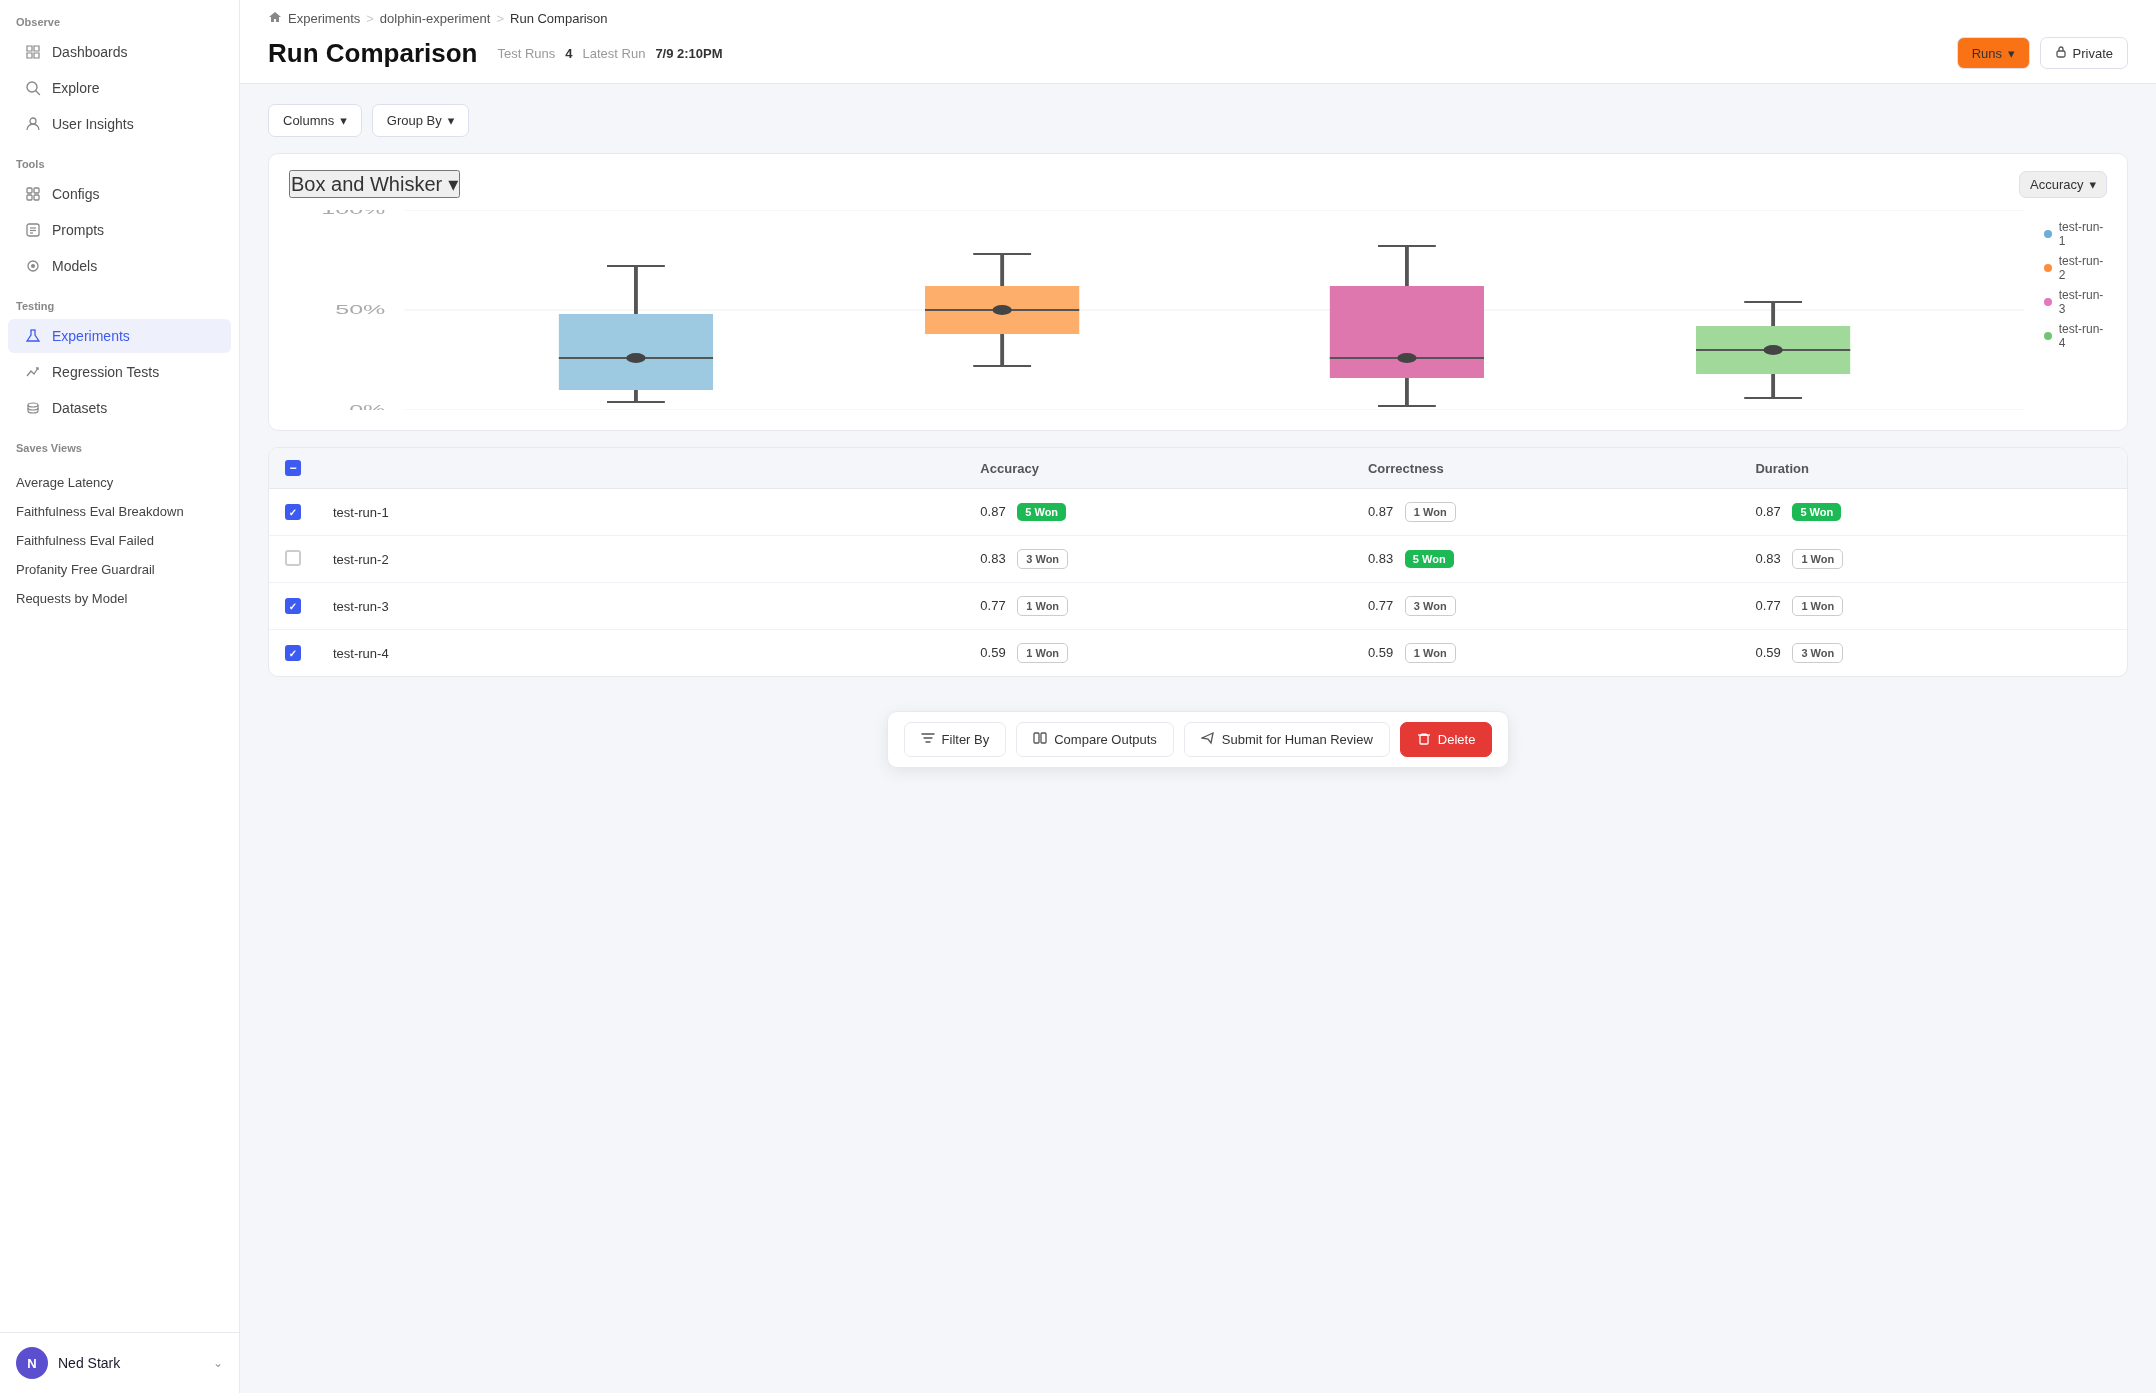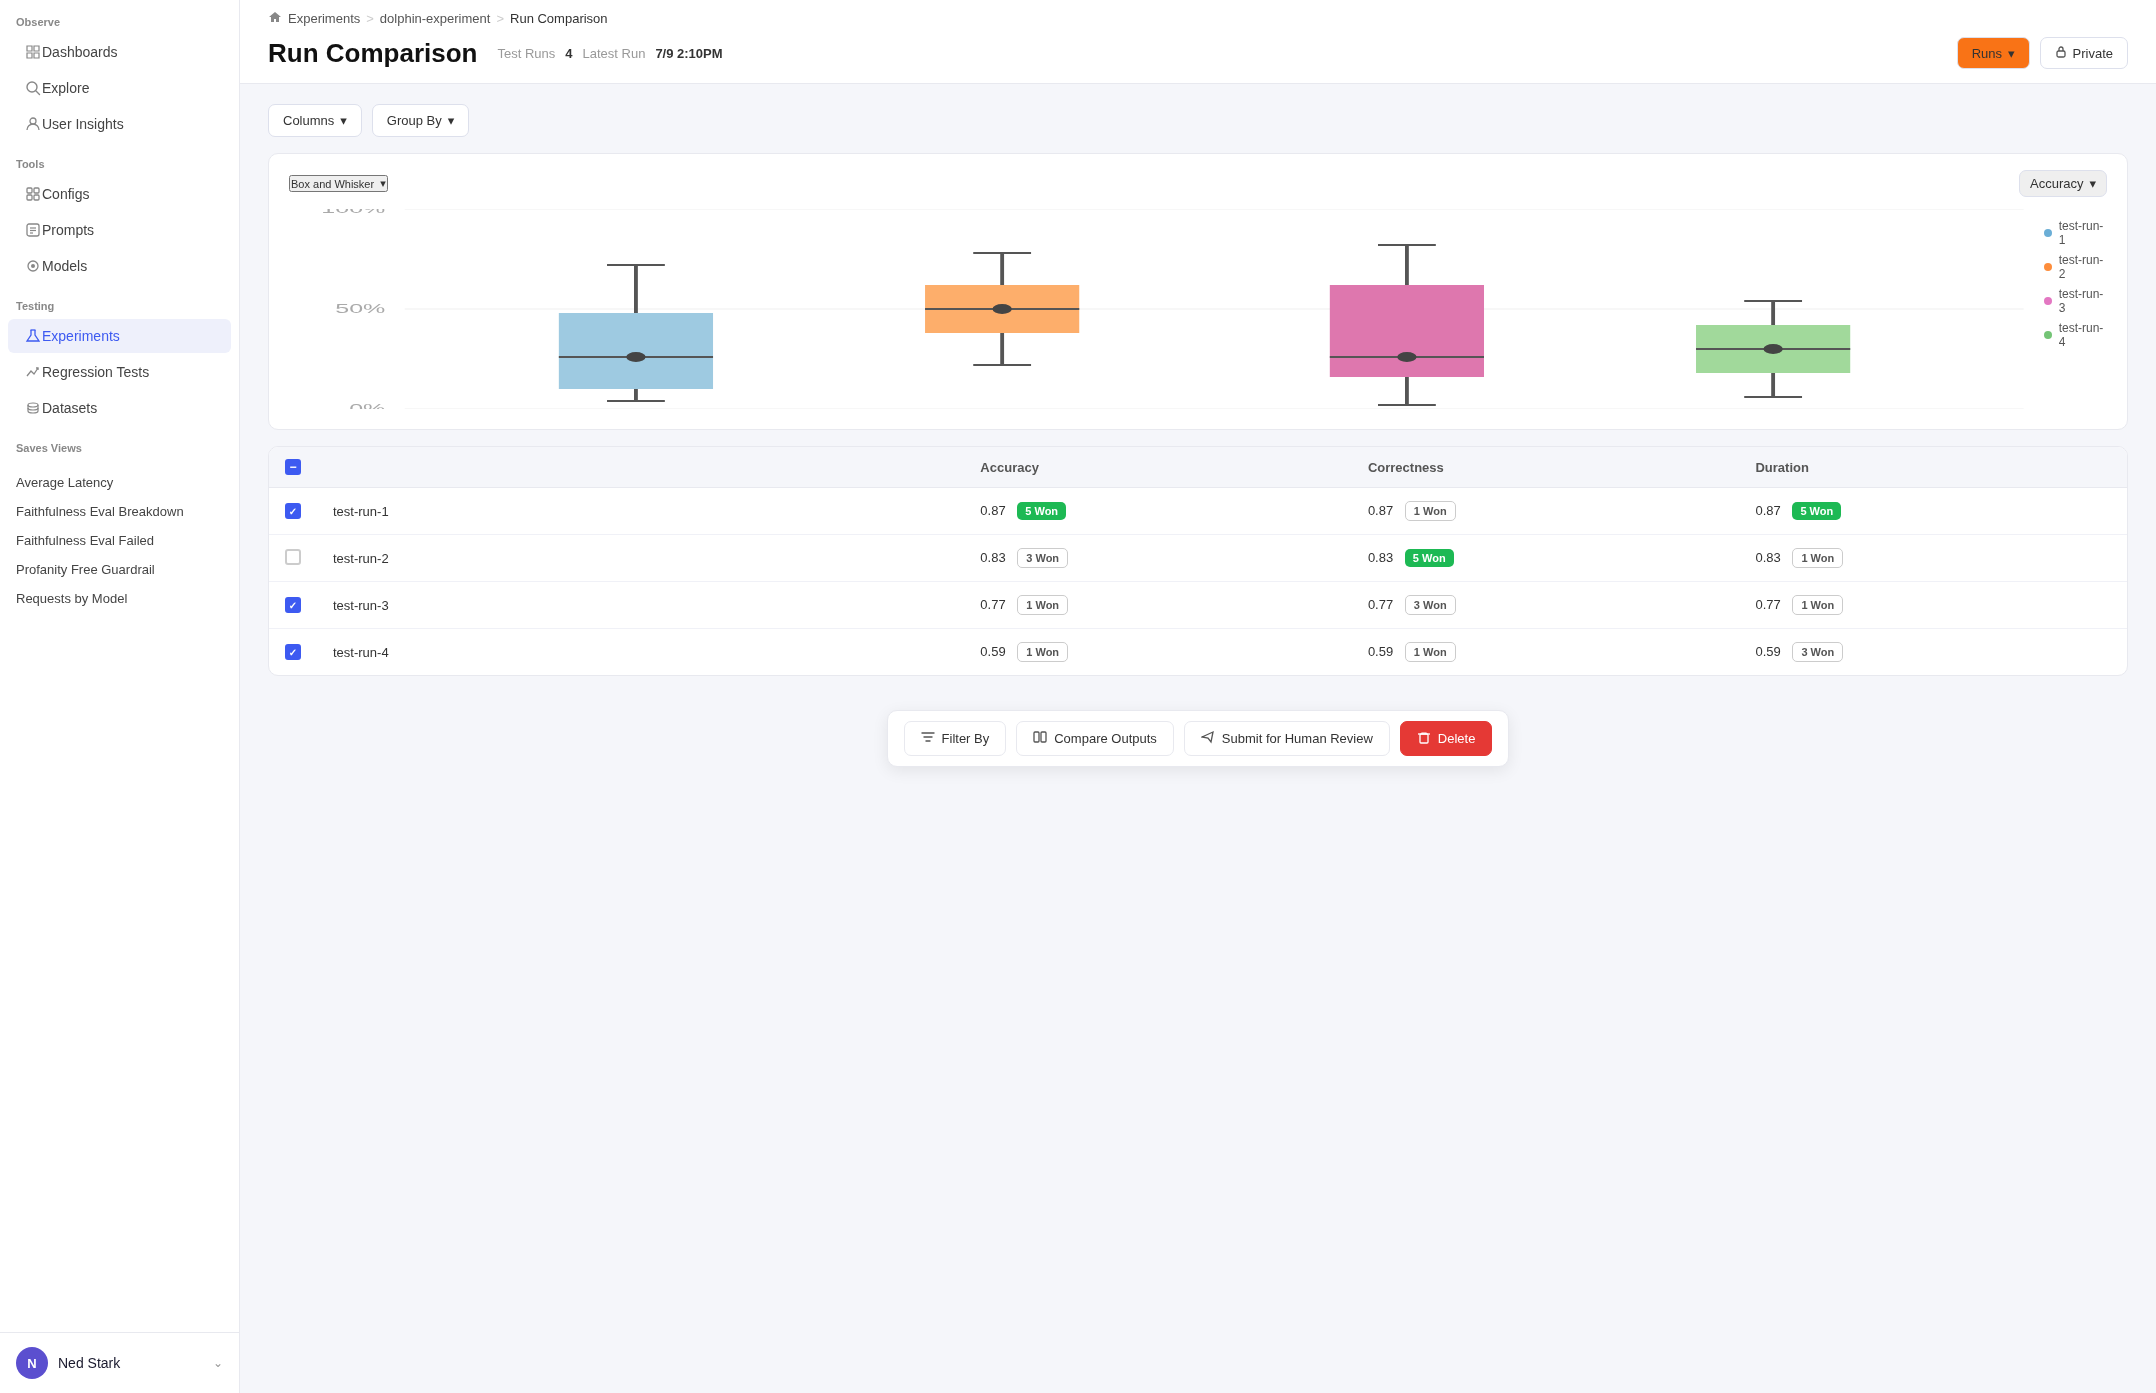--- a/index.html
+++ b/index.html
@@ -7,21 +7,21 @@
 
     
     #sidebar { width: 240px; background: #fff; border-right: 1px solid #e8e9ef; display: flex; flex-direction: column; height: 100vh; flex-shrink: 0; }
     .sidebar-logo { display: flex; align-items: center; gap: 8px; padding: 18px 16px; border-bottom: 1px solid #e8e9ef; }
     .logo-icon { width: 32px; height: 32px; }
     .logo-text { font-size: 17px; font-weight: 700; color: #111; }
     .logo-sup { font-size: 10px; color: #888; vertical-align: super; }
     .sidebar-collapse { margin-left: auto; cursor: pointer; color: #999; font-size: 16px; }
 
     .sidebar-section-label { font-size: 11px; font-weight: 600; color: #888; padding: 16px 16px 6px; text-transform: none; letter-spacing: 0; }
-    .sidebar-item { display: flex; align-items: center; padding: 8px 16px; cursor: pointer; border-radius: 6px; margin: 1px 8px; color: #444; font-size: 14px; }
+    .sidebar-item { display: flex; align-items: center; gap: 10px; padding: 8px 16px; cursor: pointer; border-radius: 6px; margin: 1px 8px; color: #444; font-size: 14px; }
     .sidebar-item.active { background: #eef0fb; color: #3d5af1; font-weight: 500; }
     .sidebar-icon { width: 18px; height: 18px; display: flex; align-items: center; justify-content: center; font-size: 14px; flex-shrink: 0; }
 
     .sidebar-saved-views { padding: 8px 0; flex: 1; }
     .sidebar-saved-item { padding: 7px 16px; cursor: pointer; color: #444; font-size: 13px; }
 
     .sidebar-user { display: flex; align-items: center; gap: 10px; padding: 14px 16px; border-top: 1px solid #e8e9ef; margin-top: auto; }
     .avatar { width: 32px; height: 32px; border-radius: 50%; background: #5b4fcf; display: flex; align-items: center; justify-content: center; color: #fff; font-weight: 600; font-size: 13px; flex-shrink: 0; }
     .user-name { font-size: 14px; font-weight: 500; flex: 1; }
     .chevron-updown { color: #999; font-size: 12px; }
@@ -49,21 +49,21 @@
     .content { flex: 1; overflow-y: auto; padding: 20px 28px; }
 
     
     .filter-bar { display: flex; align-items: center; gap: 10px; margin-bottom: 16px; }
     .search-box { display: flex; align-items: center; gap: 8px; flex: 1; background: #fff; border: 1px solid #dde0ec; border-radius: 7px; padding: 8px 12px; color: #999; font-size: 13px; }
     .filter-btn { display: flex; align-items: center; gap: 6px; padding: 8px 14px; border-radius: 7px; font-size: 13px; cursor: pointer; border: 1px solid #dde0ec; background: #fff; color: #333; font-weight: 500; }
 
     
     .chart-card { background: #fff; border: 1px solid #e8e9ef; border-radius: 10px; padding: 16px 20px 20px; margin-bottom: 16px; position: relative; }
     .chart-header { display: flex; align-items: center; justify-content: space-between; margin-bottom: 12px; }
-    .chart-type-btn { display: flex; align-items: center; gap: 6px; font-size: 11px; font-weight: 500; color: #333; cursor: pointer; }
+    .chart-type-btn { display: flex; align-items: center; gap: 6px; font-size: 20px; font-weight: 500; color: #333; cursor: pointer; }
     .chart-metric-btn { display: flex; align-items: center; gap: 6px; font-size: 13px; font-weight: 500; color: #333; cursor: pointer; border: 1px solid #dde0ec; border-radius: 7px; padding: 5px 10px; }
 
     .chart-area { display: flex; gap: 20px; }
 
     
     .chart-legend { display: flex; flex-direction: column; gap: 6px; padding-top: 10px; }
     .legend-item { display: flex; align-items: center; gap: 7px; font-size: 12px; color: #555; }
     .legend-dot { width: 8px; height: 8px; border-radius: 50%; flex-shrink: 0; }
 
     

